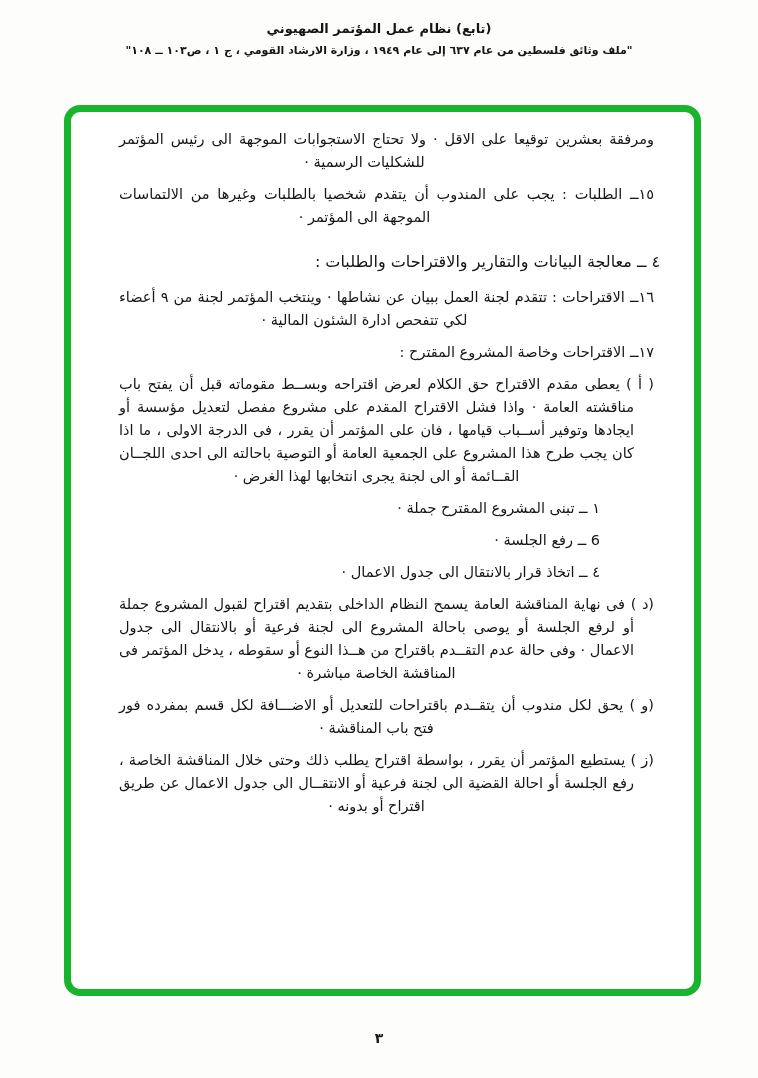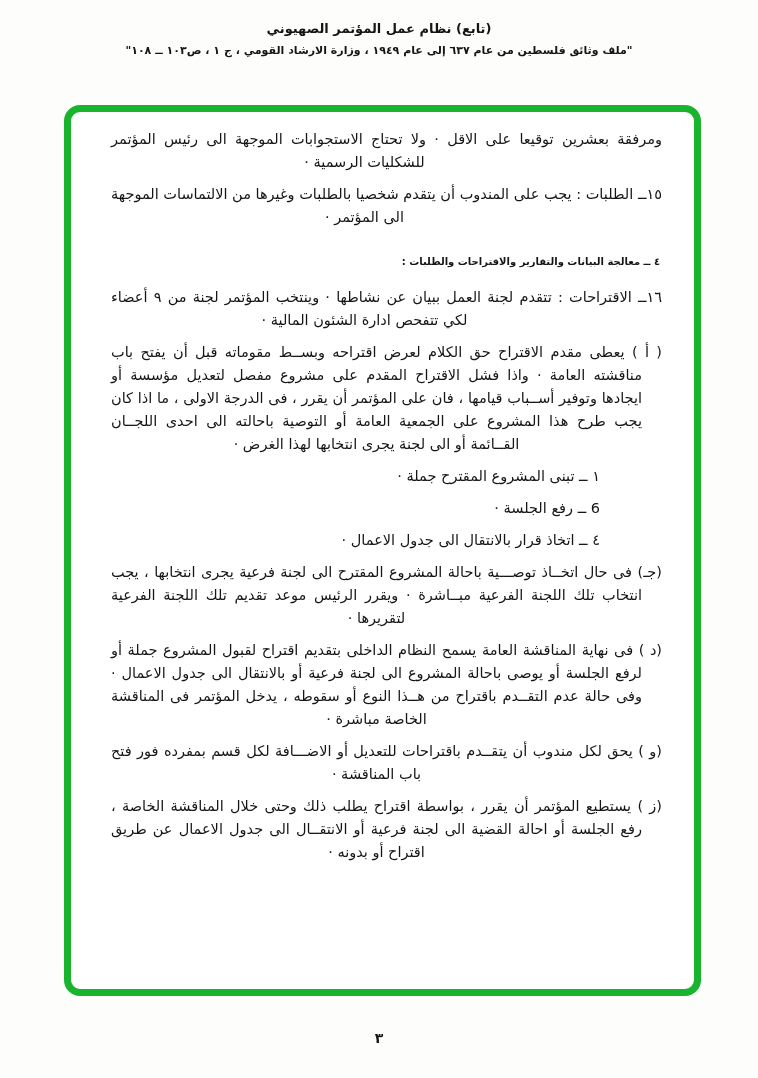--- a/index.html
+++ b/index.html
@@ -30,33 +30,33 @@
     overflow: hidden;
   }
 
   
   .doc-body {
     direction: rtl;
     font-size: 14.5px;
     line-height: 23px;
     text-align: justify;
   }
-  .block { margin: 9px 8px; text-align: justify; text-align-last: center; }
+  .block { margin: 9px 16px; text-align: justify; text-align-last: center; }
   .doc-body .block:first-child { margin-top: 2px; }
 
   
   .block.paragraph,
   .block.numbered  { padding-right: 44px; text-indent: -44px; }
   .block.lettered  { padding-right: 20px; text-indent: -20px; }
 
   .block.single { text-align-last: right; }
 
   .block.section {
-    font-weight: 700;
-    font-size: 10px;
+    font-weight: 400;
+    font-size: 16px;
     text-align-last: right;
     padding-right: 10px;
     text-indent: 0;
     margin: 21px 0 13px;
   }
 
   .block.subitem {
     text-align: right;
     text-align-last: right;
     padding-right: 70px;
@@ -84,25 +84,25 @@
     <div class="title">(تابع) نظام عمل المؤتمر الصهيوني</div>
     <div class="subtitle">"ملف وثائق فلسطين من عام ٦٣٧ إلى عام ١٩٤٩ ، وزارة الارشاد القومي ، ج ١ ، ص١٠٣ ــ ١٠٨"</div>
   </div>
 
   <div class="green-box" style="border-color: rgb(24, 180, 46);">
     <div class="doc-body" dir="rtl">
         <div class="block paragraph"><span>ومرفقة بعشرين توقيعا على الاقل · ولا تحتاج الاستجوابات الموجهة الى رئيس المؤتمر للشكليات الرسمية ·</span></div>
         <div class="block numbered"><span class="marker">١٥ــ</span> <span>الطلبات : يجب على المندوب أن يتقدم شخصيا بالطلبات وغيرها من الالتماسات الموجهة الى المؤتمر ·</span></div>
         <div class="block section"><span>٤ ــ معالجة البيانات والتقارير والاقتراحات والطلبات :</span></div>
         <div class="block numbered"><span class="marker">١٦ــ</span> <span>الاقتراحات : تتقدم لجنة العمل ببيان عن نشاطها · وينتخب المؤتمر لجنة من ٩ أعضاء لكي تتفحص ادارة الشئون المالية ·</span></div>
+        <div class="block numbered single"><span class="marker">١٧ــ</span> <span>الاقتراحات وخاصة المشروع المقترح :</span></div>
         <div class="block lettered"><span class="marker">( أ )</span> <span>يعطى مقدم الاقتراح حق الكلام لعرض اقتراحه وبســط مقوماته قبل أن يفتح باب مناقشته العامة · واذا فشل الاقتراح المقدم على مشروع مفصل لتعديل مؤسسة أو ايجادها وتوفير أســباب قيامها ، فان على المؤتمر أن يقرر ، فى الدرجة الاولى ، ما اذا كان يجب طرح هذا المشروع على الجمعية العامة أو التوصية باحالته الى احدى اللجــان القــائمة أو الى لجنة يجرى انتخابها لهذا الغرض ·</span></div>
         <div class="block subitem"><span class="marker">١ ــ</span> <span>تبنى المشروع المقترح جملة ·</span></div>
         <div class="block subitem"><span class="marker">6 ــ</span> <span>رفع الجلسة ·</span></div>
         <div class="block subitem"><span class="marker">٤ ــ</span> <span>اتخاذ قرار بالانتقال الى جدول الاعمال ·</span></div>
-        <div class="block lettered"><span class="marker">(جـ)</span> <span>فى حال اتخــاذ توصـــية باحالة المشروع المقترح الى لجنة فرعية يجرى انتخابها ، يجب انتخاب تلك اللجنة الفرعية مبــاشرة · ويقرر الرئيس موعد تقديم تلك اللجنة الفرعية لتقريرها ·</span></div>
         <div class="block lettered"><span class="marker">(د )</span> <span>فى نهاية المناقشة العامة يسمح النظام الداخلى بتقديم اقتراح لقبول المشروع جملة أو لرفع الجلسة أو يوصى باحالة المشروع الى لجنة فرعية أو بالانتقال الى جدول الاعمال · وفى حالة عدم التقــدم باقتراح من هــذا النوع أو سقوطه ، يدخل المؤتمر فى المناقشة الخاصة مباشرة ·</span></div>
         <div class="block lettered"><span class="marker">(و )</span> <span>يحق لكل مندوب أن يتقــدم باقتراحات للتعديل أو الاضـــافة لكل قسم بمفرده فور فتح باب المناقشة ·</span></div>
         <div class="block lettered"><span class="marker">(ز )</span> <span>يستطيع المؤتمر أن يقرر ، بواسطة اقتراح يطلب ذلك وحتى خلال المناقشة الخاصة ، رفع الجلسة أو احالة القضية الى لجنة فرعية أو الانتقــال الى جدول الاعمال عن طريق اقتراح أو بدونه ·</span></div>
       </div>
   </div>
 
   <div class="footer">
     <span>٣</span>
   </div>
 

